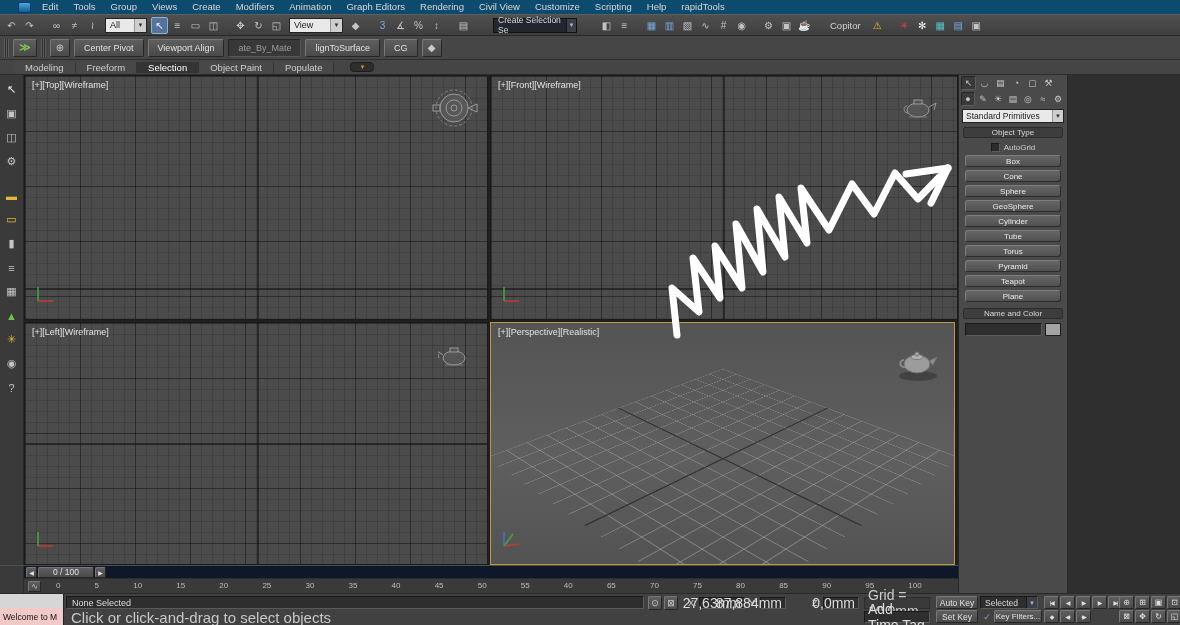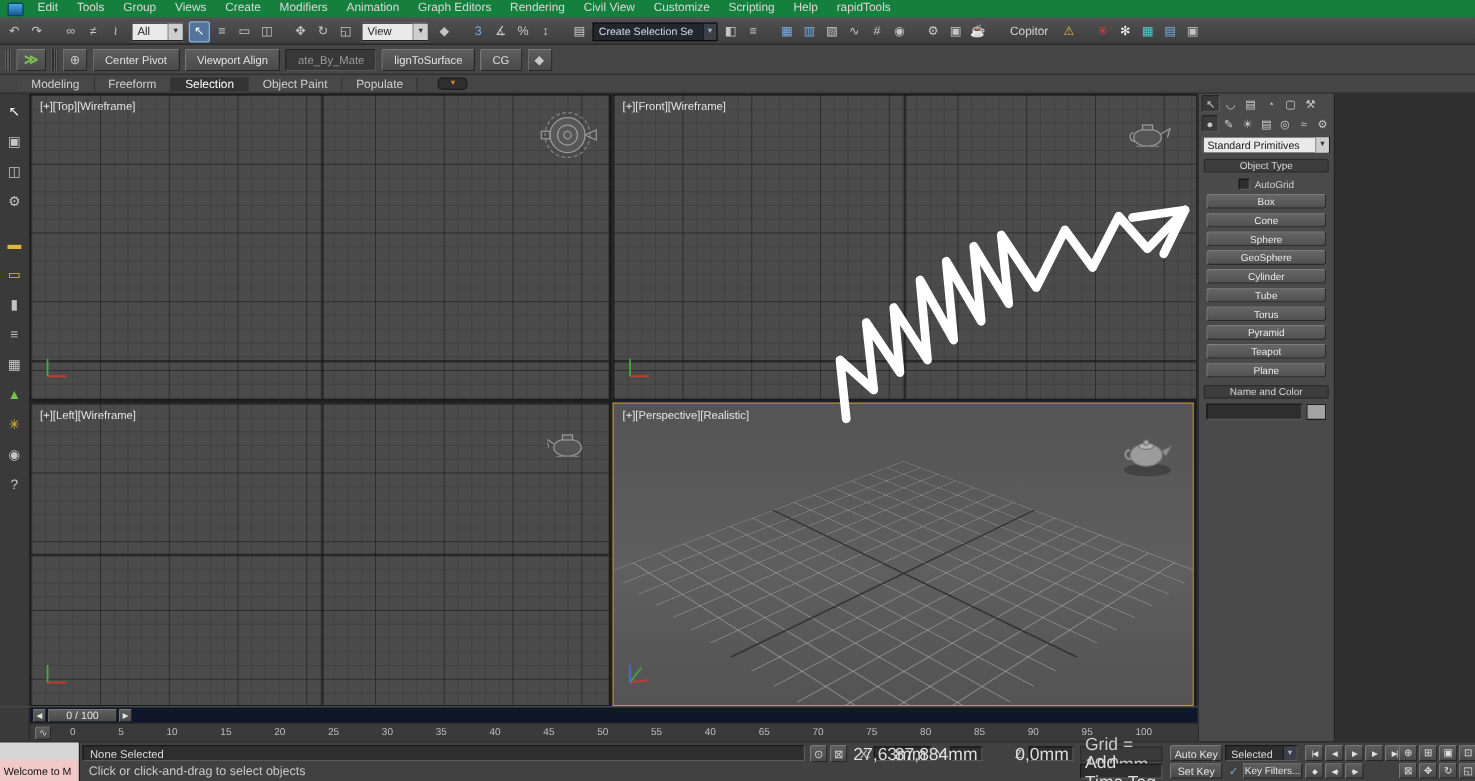--- a/index.html
+++ b/index.html
@@ -2,40 +2,40 @@
 <html><head>
 <meta charset="utf-8">
 <style>
 *{margin:0;padding:0;box-sizing:border-box}
 html,body{background:#1b1b1b}
 .screen{position:relative;width:1180px;height:625px;background:#333;overflow:hidden;
   font-family:"Liberation Sans",sans-serif;font-size:10px;color:#ccc;user-select:none}
 .abs{position:absolute}
 
 
-#menubar{left:0;top:0;width:1180px;height:14px;background:#15803d;display:flex;align-items:center;padding-left:2px}
+#menubar{left:0;top:0;width:1180px;height:14px;background:#0c4a6e;display:flex;align-items:center;padding-left:14px}
 .app-logo{width:13px;height:11px;margin:0 4px;border-radius:2px;background:linear-gradient(#49a8e0,#175a95);border:1px solid #0d3d6b}
 .menu-item{padding:0 7px;font-size:9.5px;color:#d8d8d8;line-height:14px;white-space:nowrap}
 
 
 #toolbar1{left:0;top:14px;width:1180px;height:22px;background:linear-gradient(#505050,#3e3e3e);
   border-top:1px solid #5e5e5e;border-bottom:1px solid #282828;display:flex;align-items:center;padding:0 3px;gap:1px}
 .iconrow{display:flex;align-items:center;gap:1px}
 .ticon{width:17px;height:17px;display:inline-flex;align-items:center;justify-content:center;
   font-size:10px;color:#c4c4c4;border:1px solid transparent;border-radius:2px;background:transparent}
 .ticon[data-active="true"]{background:#55749c;border-color:#8fb0d8;color:#fff}
 [data-tone="yellow"]{color:#e2b73c}[data-tone="green"]{color:#74c24a}[data-tone="red"]{color:#d2453a}
 [data-tone="blue"]{color:#74a9dc}[data-tone="teal"]{color:#52c6c9}[data-tone="white"]{color:#f2f2f2}
 span[data-type="sep"]{width:2px;height:16px;background:linear-gradient(90deg,#2a2a2a,#5d5d5d);margin:0 3px;border-radius:0}
 .dd{height:15px;background:#e9e9e9;color:#1c1c1c;border:1px solid #222;display:flex;align-items:center;
   font-size:9px;padding-left:4px;margin:0 3px}
 .dd .arr{margin-left:auto;width:12px;align-self:stretch;background:#cecece;border-left:1px solid #979797;
   display:flex;align-items:center;justify-content:center;font-size:6px;color:#333}
-.dd-dark{height:15px;width:100px;background:#22262d;color:#d6dde8;border:1px solid #101010;display:flex;
-  align-items:center;font-size:8.5px;padding-left:4px;margin:0 1px}
+.dd-dark{height:15px;width:84px;background:#22262d;color:#d6dde8;border:1px solid #101010;display:flex;
+  align-items:center;font-size:8.5px;padding-left:4px;margin:0 20px}
 .dd-dark .arr{margin-left:auto;width:11px;align-self:stretch;background:#3a3f48;border-left:1px solid #15181d;
   display:flex;align-items:center;justify-content:center;font-size:6px;color:#aab4c4}
 .flatlabel{font-size:9.5px;color:#d4d4d4;padding:0 7px;white-space:nowrap}
 
 #toolbar2{left:0;top:36px;width:1180px;height:24px;background:#464646;border-bottom:1px solid #2e2e2e;
   display:flex;align-items:center;gap:4px;padding-left:4px}
 .grip{width:5px;height:18px;background:repeating-linear-gradient(90deg,#5d5d5d 0 1px,#2f2f2f 1px 2px)}
 .btn3d{background:linear-gradient(#5e5e5e,#4a4a4a);border:1px solid;border-color:#787878 #262626 #262626 #787878;
   border-radius:2px;color:#e2e2e2}
 .ribbon-toggle{width:24px;height:18px;font-weight:bold;font-size:11px;color:#7ec94f;display:flex;
@@ -119,21 +119,21 @@
 .tick{font-size:8px;color:#bdbdbd;line-height:12px}
 .mce-icon{position:absolute;left:28px;top:15px;width:13px;height:11px;font-size:8px;color:#c9c9c9;
   display:flex;align-items:center;justify-content:center}
 
 
 #statusbar{left:0;top:593px;width:1180px;height:32px;background:#414141;border-top:1px solid #2a2a2a}
 .mini-listener{position:absolute;left:0;top:0;width:64px;height:32px;border-right:1px solid #222}
 .ml-top{height:14px;background:#d6d6d6}
 .ml-bottom{height:18px;background:#f2c9c9;color:#111;font-size:8.5px;display:flex;align-items:center;padding-left:3px;white-space:nowrap;overflow:hidden}
 .status-field{position:absolute;left:66px;top:2px;width:578px;height:13px;font-size:9px;display:flex;align-items:center;padding-left:5px}
-.prompt-text{position:absolute;left:66px;top:17px;width:578px;height:13px;font-size:10px;color:#c9c9c9;display:flex;align-items:center;padding-left:5px}
+.prompt-text{position:absolute;left:66px;top:17px;width:578px;height:13px;font-size:15px;color:#c9c9c9;display:flex;align-items:center;padding-left:5px}
 .sb-icon{position:absolute;width:14px;height:14px;font-size:9px;color:#c9c9c9;display:flex;align-items:center;justify-content:center}
 .sb-label{position:absolute;font-size:9px;color:#cfcfcf;line-height:13px}
 .sb-field{position:absolute;height:12px;font-size:14px;display:flex;align-items:center;justify-content:flex-end;padding:0 3px}
 .sb-btn{position:absolute;height:13px;font-size:8.5px;display:flex;align-items:center;justify-content:center;font-family:"Liberation Sans",sans-serif}
 .sb-dd{position:absolute;height:13px;font-size:8.5px;display:flex;align-items:center;padding-left:4px}
 .sb-dd .arr{margin-left:auto;width:11px;align-self:stretch;background:#3a3f48;border-left:1px solid #15181d;display:flex;align-items:center;justify-content:center;font-size:6px;color:#aab4c4}
 .ctrl-row{position:absolute;display:flex;gap:1px}
 .sbtn{width:15px;height:13px;font-size:6px;color:#e0e0e0;display:flex;align-items:center;justify-content:center;letter-spacing:-1px}
 .nav-grid{position:absolute;left:1119px;top:2px;display:grid;grid-template-columns:repeat(4,15px);gap:1px}
 .nav-grid .sbtn{font-size:8px;letter-spacing:0}

